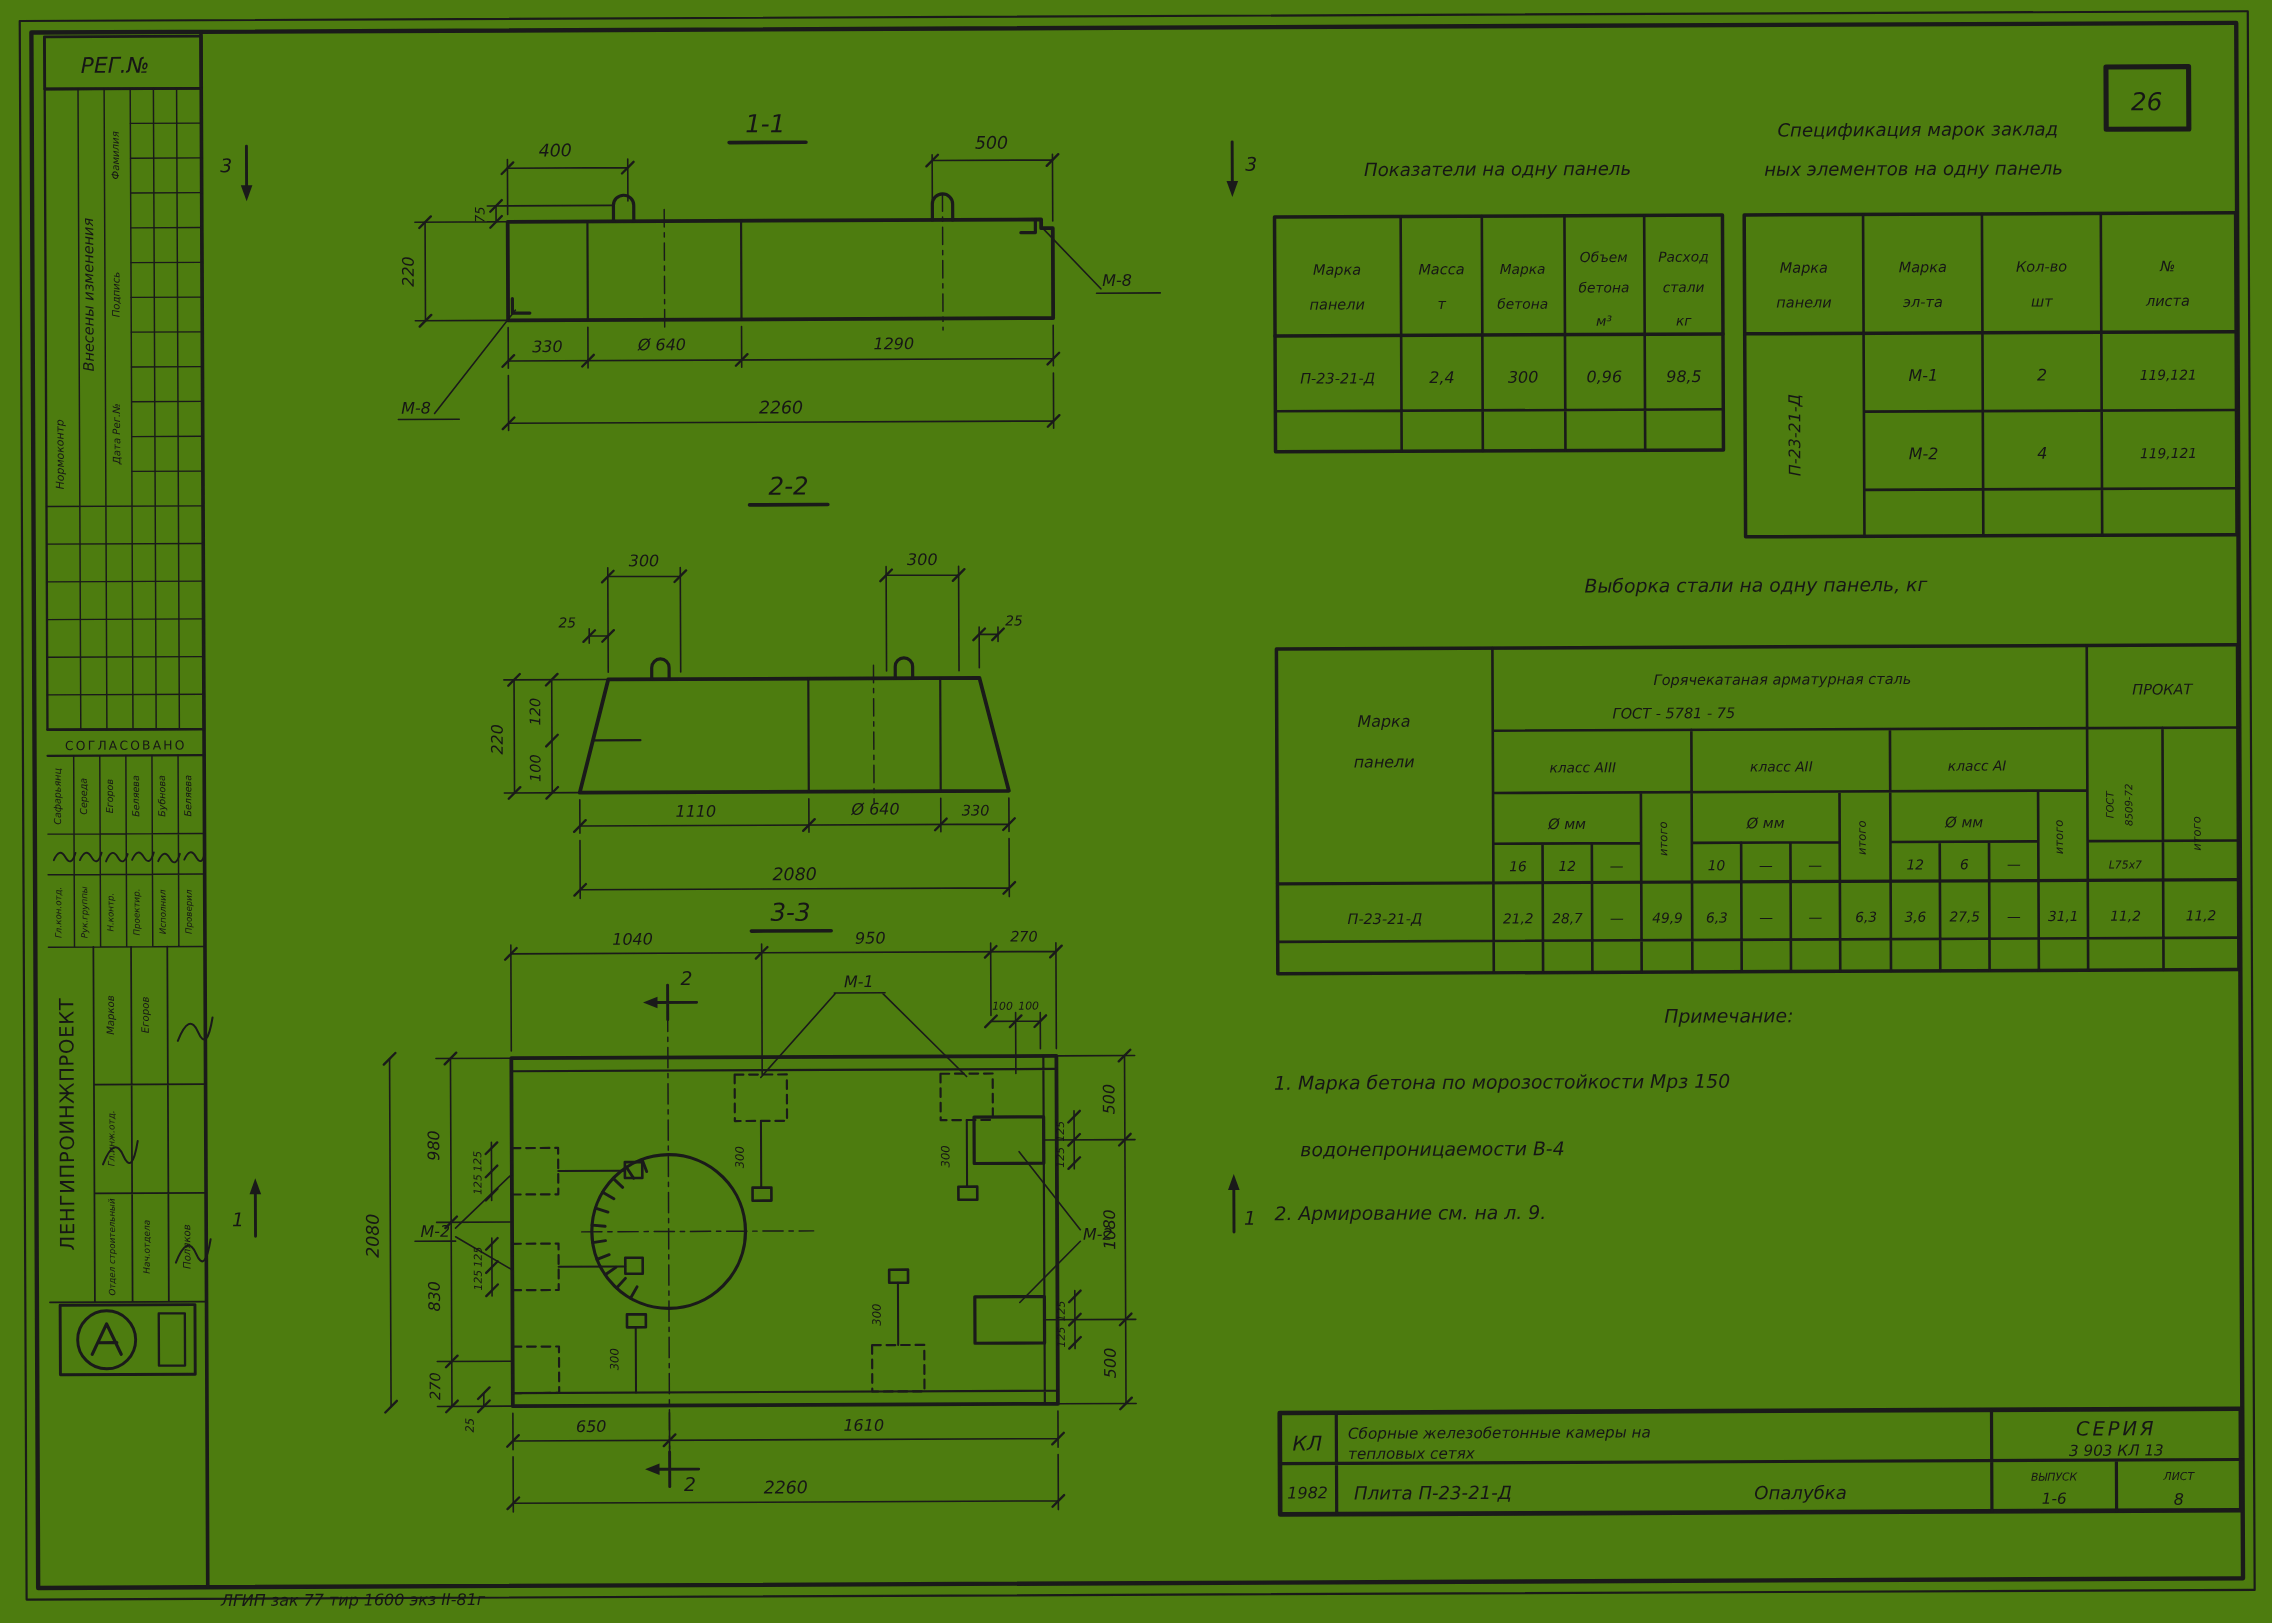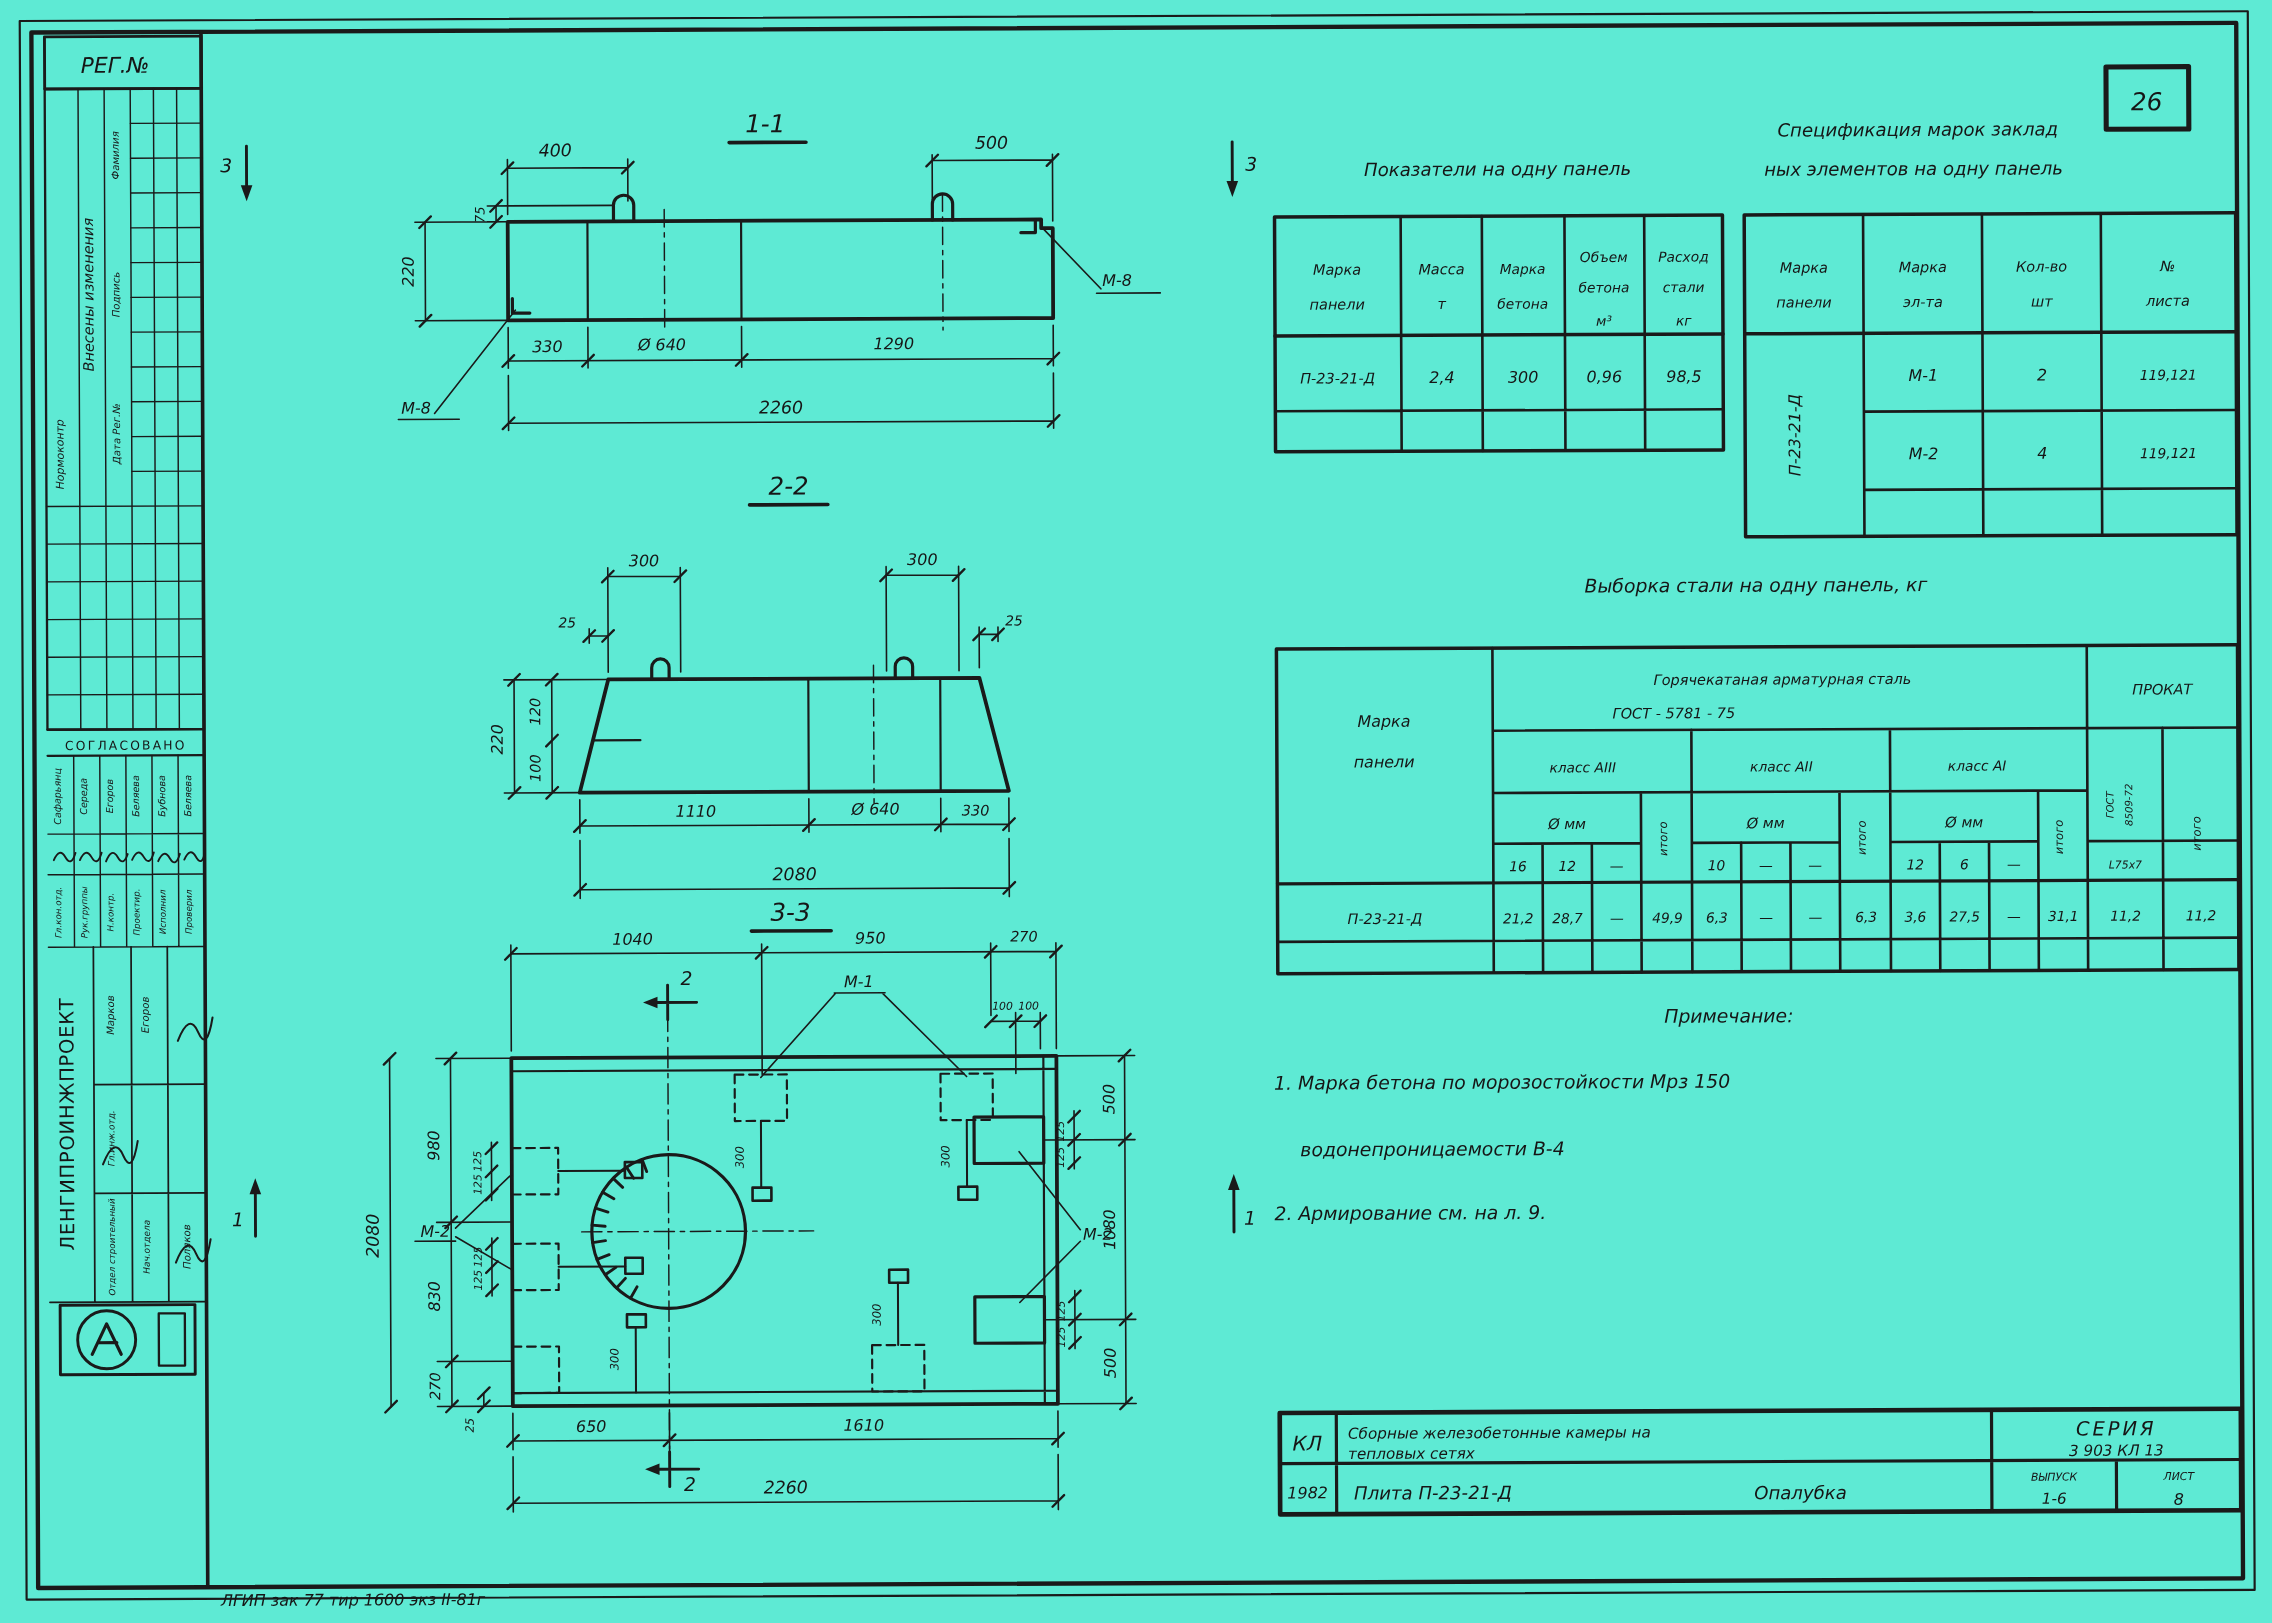--- a/index.html
+++ b/index.html
@@ -1,16 +1,16 @@
 <!DOCTYPE html>
 <html style="font-size:7.3px"><head>
 <meta charset="utf-8">
 <style>
   html,body{margin:0;padding:0;background:#e8e8e4;}
-  #sheet{width:2273px;height:1624px;background:#5eead4;position:relative;overflow:hidden;}
+  #sheet{width:2273px;height:1624px;background:#4d7c0f;position:relative;overflow:hidden;}
   svg{display:block;}
   .ln{stroke:#1a1a1a;fill:none;stroke-linecap:round;stroke-linejoin:round;}
   .hw{font-family:"DejaVu Sans",sans-serif;font-style:italic;fill:#161616;}
   .up{font-family:"DejaVu Sans",sans-serif;fill:#161616;}
   .fillb{fill:#1a1a1a;stroke:none;}
 </style>
 </head>
 <body>
 
 <div id="sheet">

